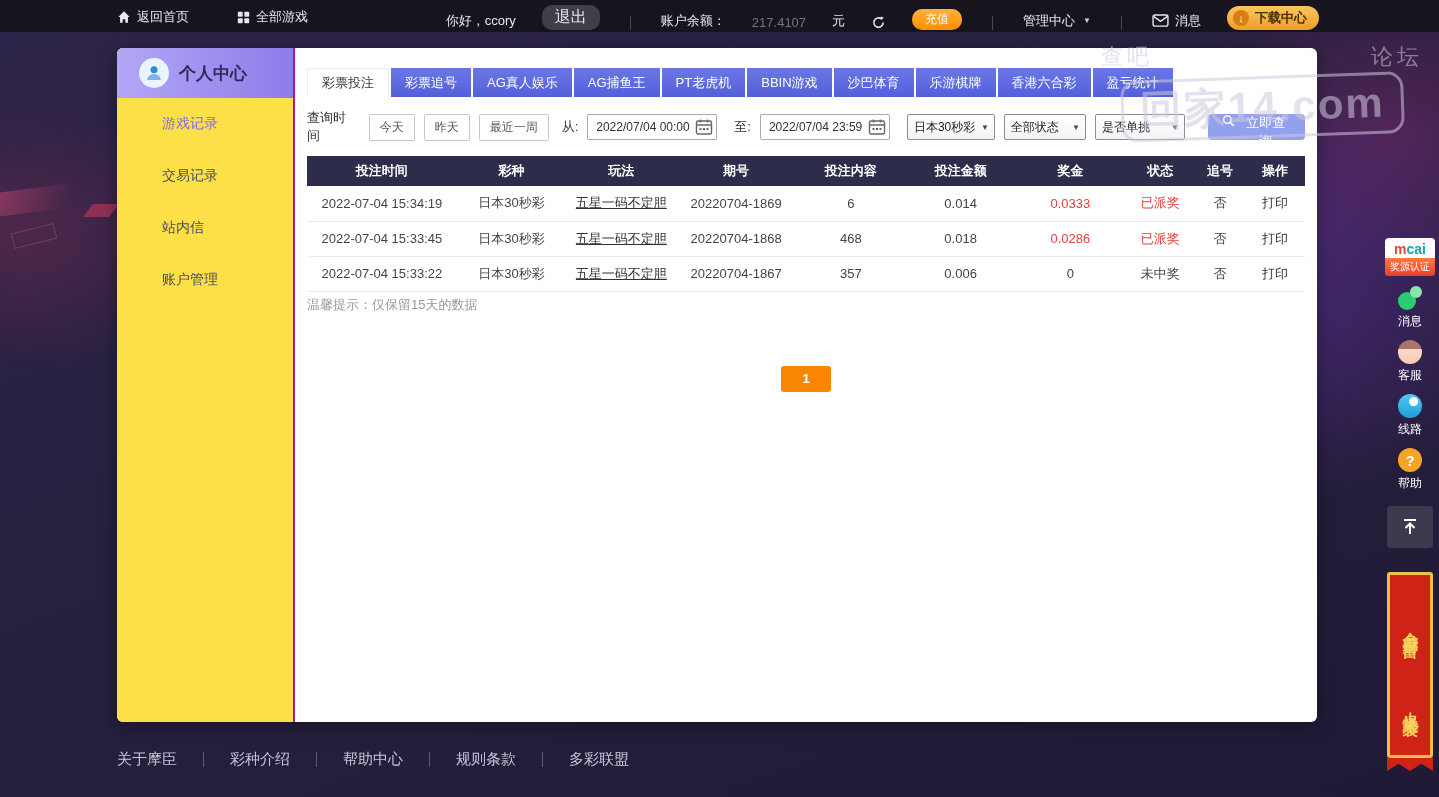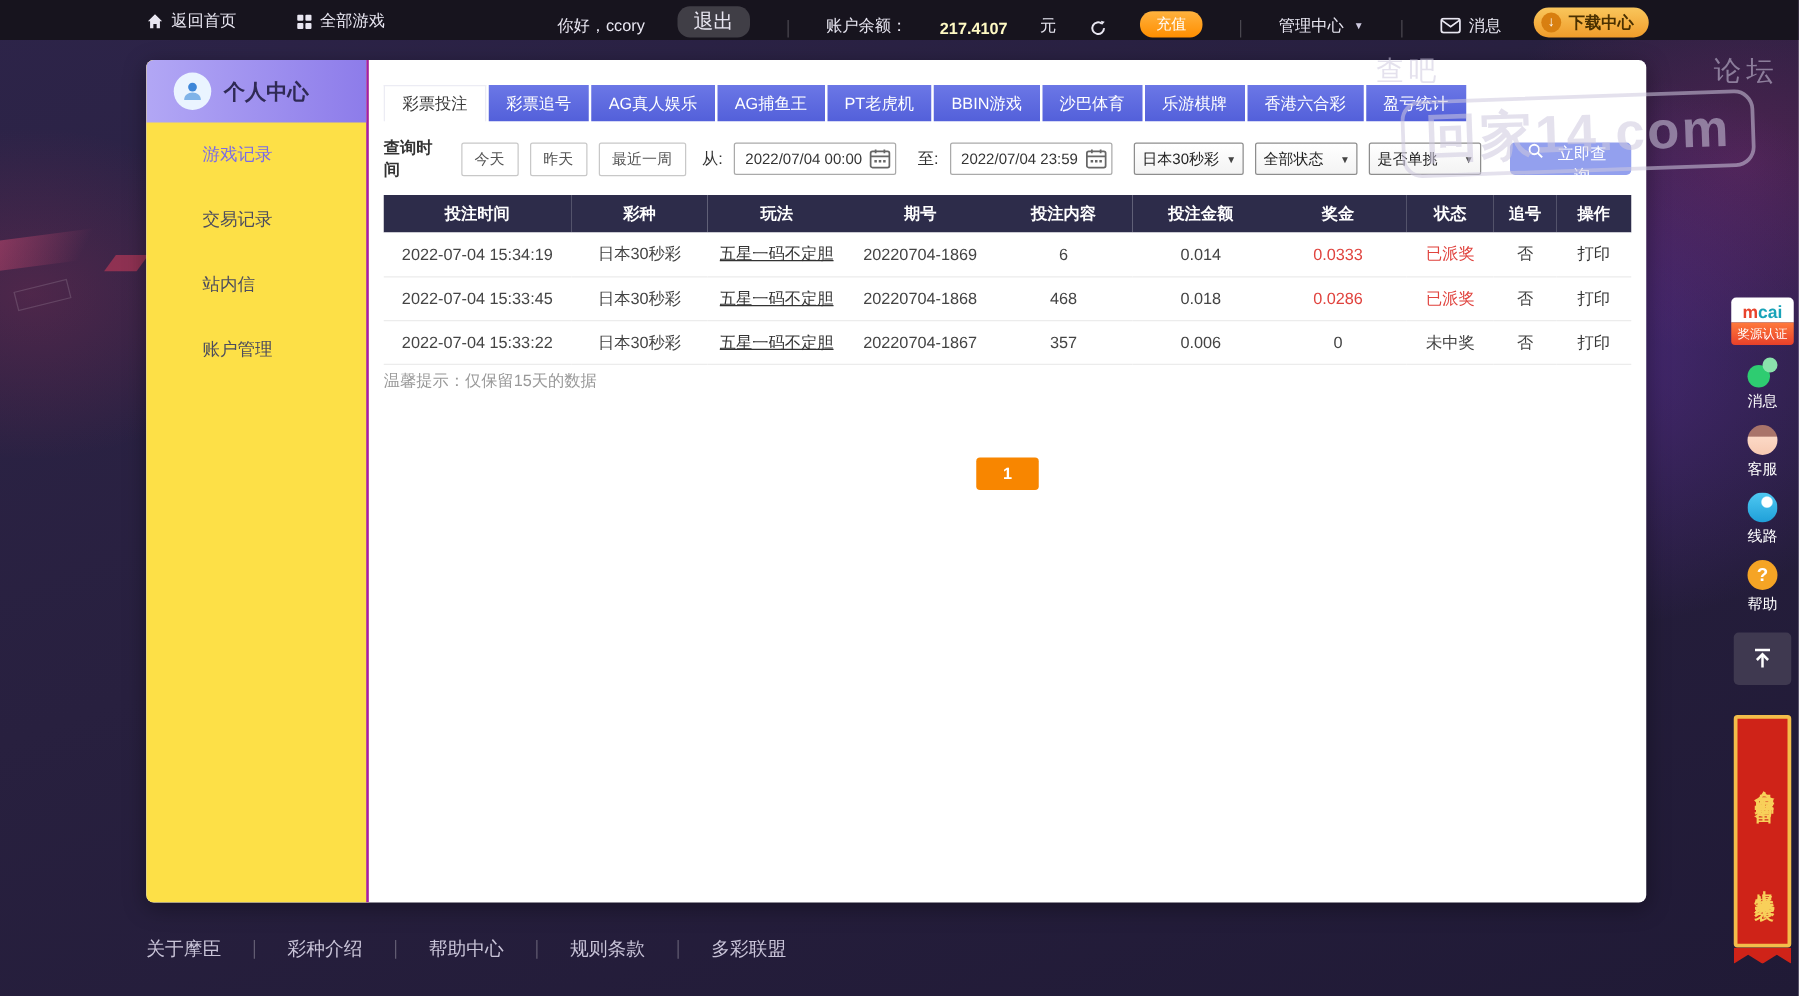--- a/index.html
+++ b/index.html
@@ -16,21 +16,21 @@
   }
   
   .topbar{position:absolute;top:0;left:0;width:100%;height:32px;background:#17141e;
     display:flex;align-items:center;color:#e9e7f2;font-size:13px;z-index:40;padding:2px 120px 0 117px}
   .tb-item{display:inline-flex;align-items:center;gap:6px;cursor:pointer;white-space:nowrap}
   .tb-left{display:flex;align-items:center;gap:48px}
   .tb-right{margin-left:auto;display:flex;align-items:flex-end;gap:26px}
   .tb-sep{width:1px;height:14px;background:rgba(255,255,255,.22);margin:0 4px}
   .pill-logout{background:rgba(255,255,255,.18);border-radius:10px;padding:2px 13px;font-size:16px;cursor:pointer}
   .pill-recharge{background:linear-gradient(180deg,#ffb23e,#ff8e00);border-radius:10px;padding:2px 13px;font-size:12px;color:#fff;cursor:pointer}
-  .balance-val{color:#fef9c3;font-weight:bold}
+  .balance-val{color:#737373;font-weight:normal}
   .pill-download{background:linear-gradient(180deg,#f9c65c,#f09c2a);border-radius:12px;padding:3px 12px 3px 6px;
     color:#4a3000;font-weight:bold;display:inline-flex;align-items:center;gap:6px;cursor:pointer}
   .dl-circle{width:16px;height:16px;border-radius:50%;background:#d87f10;display:inline-flex;align-items:center;justify-content:center;color:#fff;font-size:11px}
   .caret{font-size:8px;color:#cfcbe0;margin-left:2px}
   .ic{display:inline-block;vertical-align:middle}
   
   .watermark{position:absolute;top:42px;right:2px;width:350px;z-index:60;pointer-events:none;
     color:rgba(205,200,222,.55);text-align:center}
   .wm-top{display:flex;justify-content:space-between;padding:0 14px;font-size:22px;letter-spacing:4px;margin-bottom:4px}
   .wm-main{display:inline-block;font-size:42px;font-weight:bold;letter-spacing:2px;
@@ -44,21 +44,21 @@
   .sb-avatar{width:30px;height:30px;border-radius:50%;background:#eaf4ff;display:flex;align-items:center;justify-content:center}
   .sb-item{padding:17px 0 17px 45px;font-size:14px;color:#4c4c5e;cursor:pointer}
   .sb-item.active{color:#7b6ce6}
   
   .content{flex:1;padding:20px 12px 0 12px;position:relative}
   .tabs{display:flex;gap:2px}
   .tab{height:29px;line-height:29px;padding:0 14px;font-size:13px;color:#fff;cursor:pointer;white-space:nowrap;
     background:linear-gradient(180deg,#6b77e6,#5360da)}
   .tab.active{background:#fff;color:#3a3a3a;border:1px solid #ececf4;border-bottom:none;line-height:27px}
   .filters{display:flex;align-items:center;gap:9px;margin-top:12px;font-size:13px}
-  .f-label{font-weight:bold;color:#333;margin-right:2px}
+  .f-label{font-weight:normal;color:#333;margin-right:2px}
   .qbtn{border:1px solid #c8c8c8;background:#fff;padding:4px 10px;font-size:12px;color:#555;cursor:pointer;border-radius:2px;white-space:nowrap}
   .datew{position:relative;display:inline-block}
   .datew input{width:130px;height:26px;border:1px solid #aaa;border-radius:2px;padding:0 26px 0 8px;font-size:12px;color:#333;font-family:inherit}
   .calbtn{position:absolute;right:4px;top:4px;width:18px;height:18px;cursor:pointer}
   .sel{display:inline-flex;align-items:center;justify-content:space-between;height:26px;border:1px solid #8d8d8d;
     border-radius:2px;background:linear-gradient(180deg,#fff,#f3f3f3);padding:0 5px 0 6px;font-size:12px;color:#222;cursor:pointer;white-space:nowrap;overflow:hidden}
   .sel .car{font-size:8px;color:#444;margin-left:5px}
   .w1{width:90px}.w2{width:84px}.w3{width:92px}
   .search-btn{margin-left:14px;height:26px;border:none;border-radius:4px;background:#93a0ee;color:#fff;
     font-size:13px;padding:0 14px;display:inline-flex;align-items:flex-start;gap:6px;cursor:pointer;font-family:inherit}

